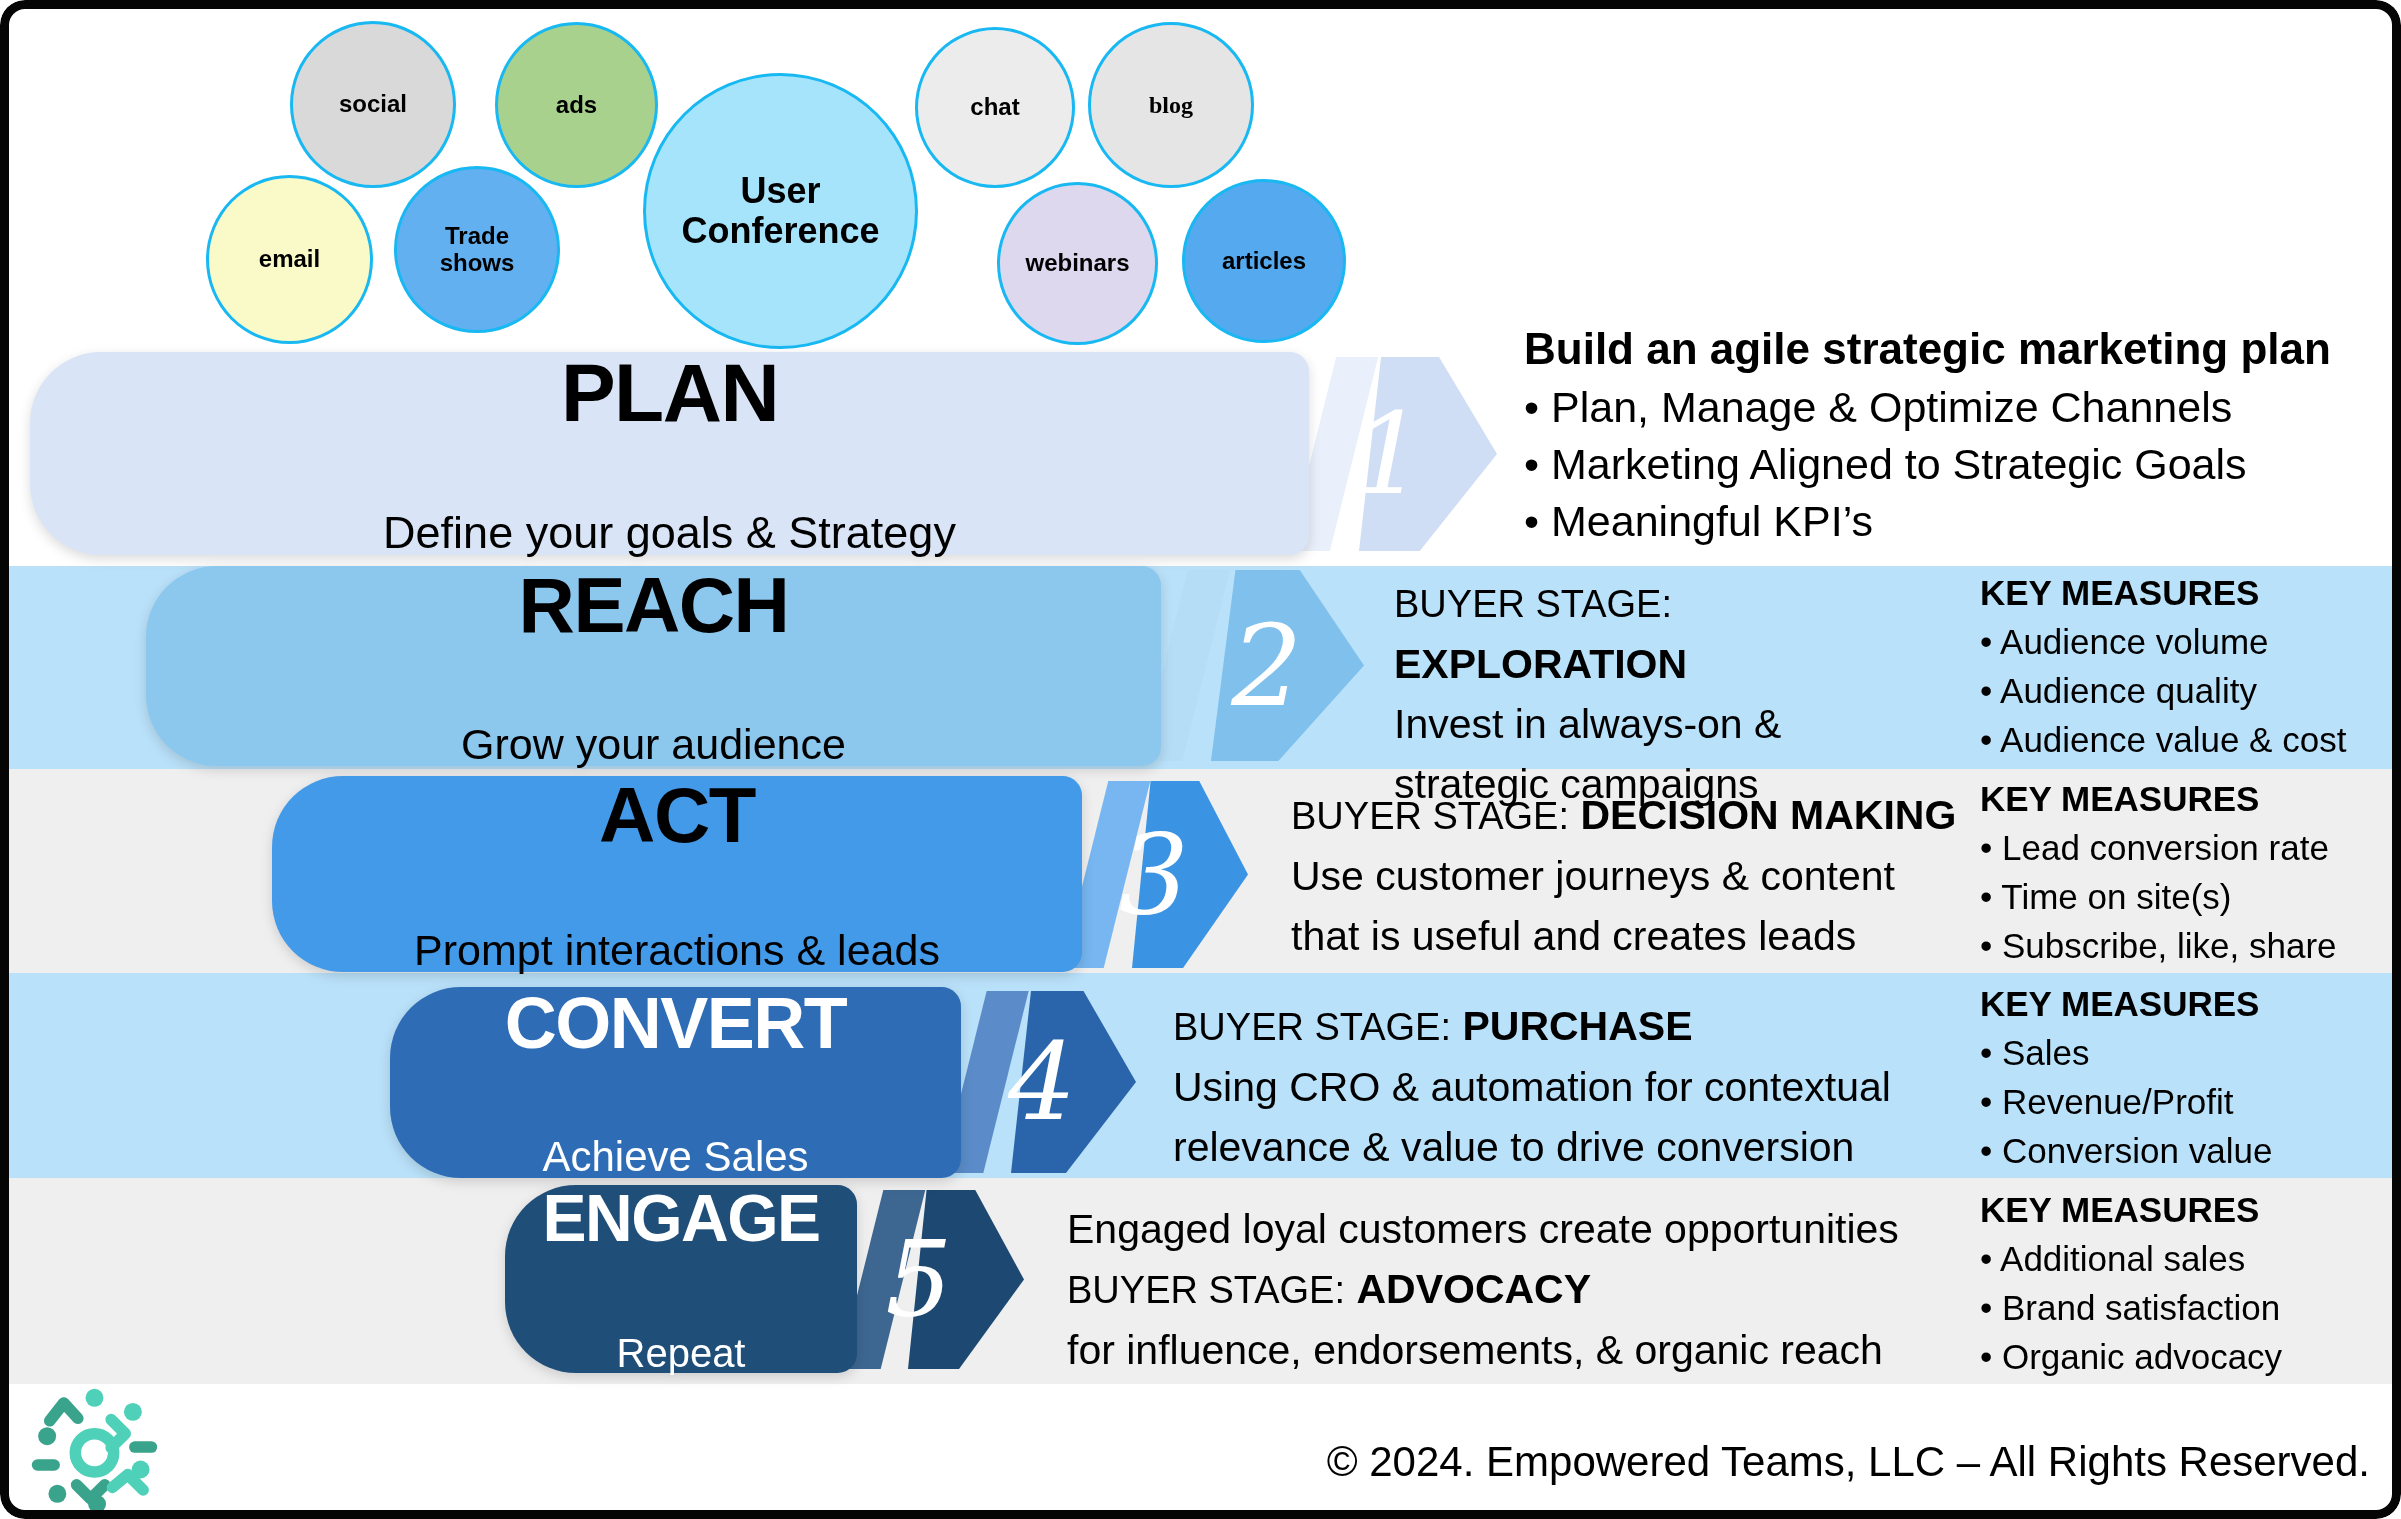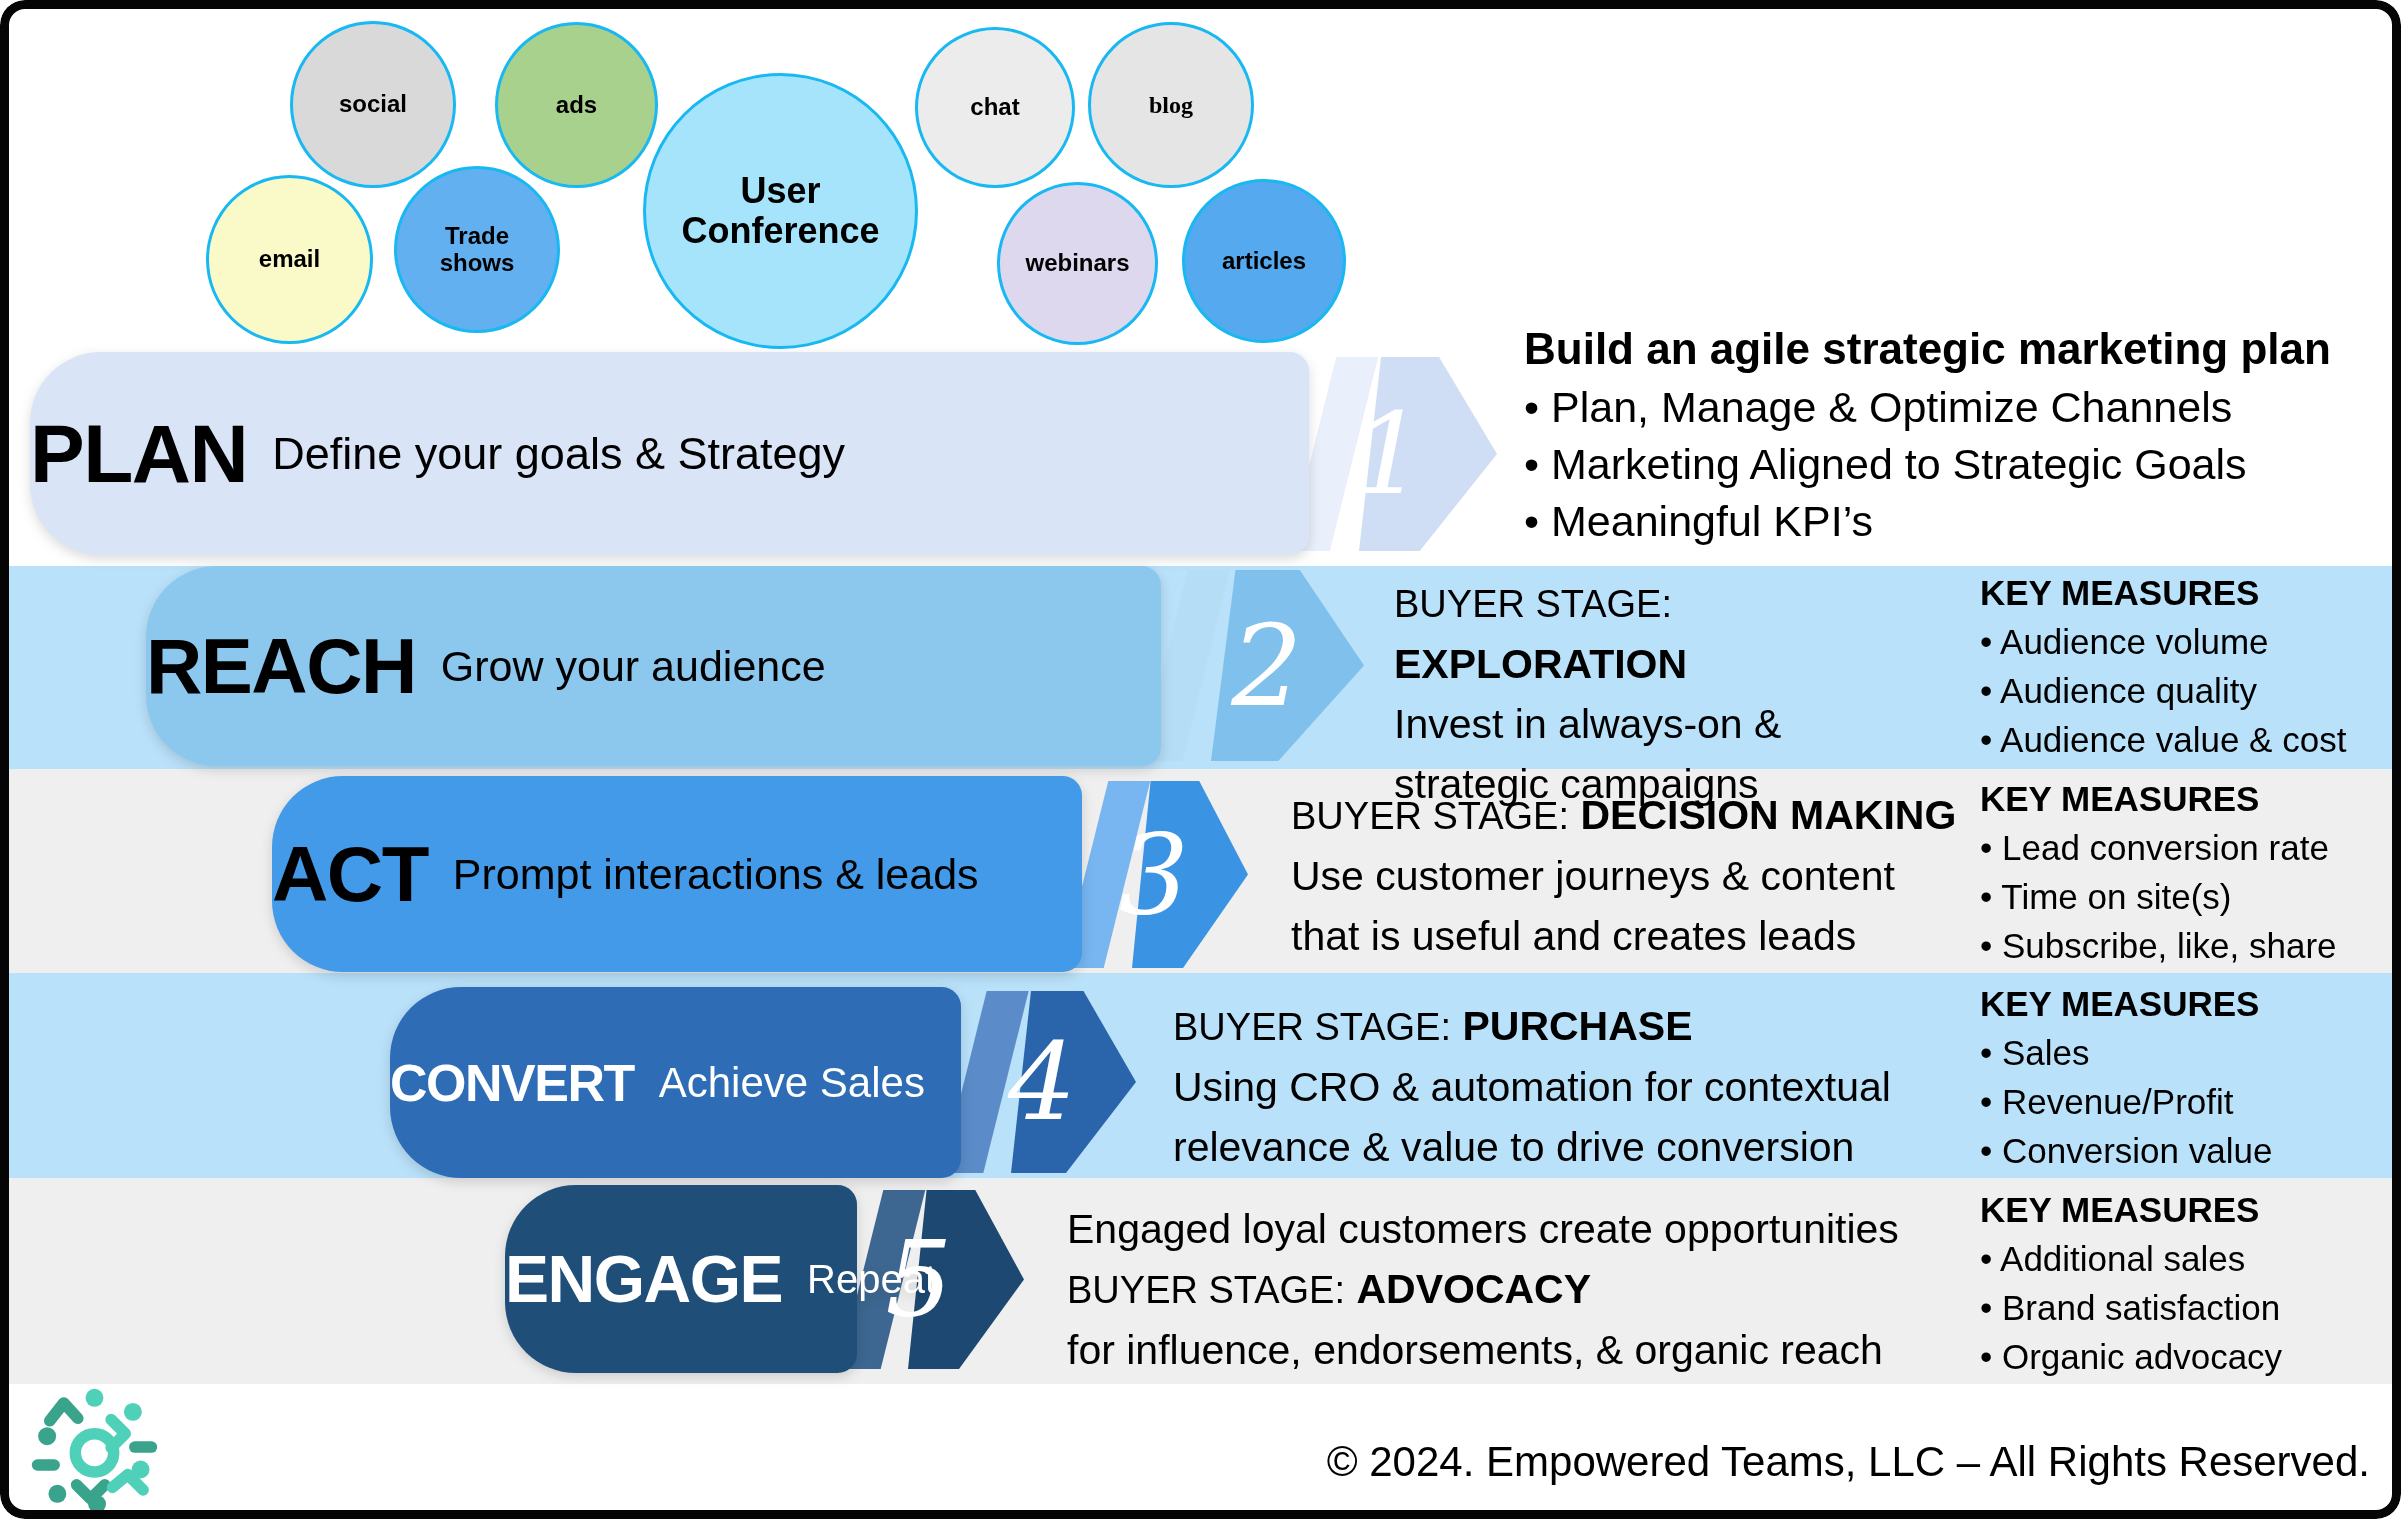--- a/index.html
+++ b/index.html
@@ -28,22 +28,22 @@
   .bb-uc{left:643px;top:73px;width:275px;height:276px;font-size:36px;}
   .bb-email{left:206px;top:175px;width:167px;height:169px;}
   .bb-trade{left:394px;top:166px;width:166px;height:167px;}
   .bb-chat{left:915px;top:27px;width:160px;height:161px;}
   .bb-blog{left:1088px;top:22.4px;width:166px;height:166px;}
   .bb-webinars{left:997px;top:182px;width:161px;height:163px;padding:0 4.5px;}
   .bb-articles{left:1182px;top:179px;width:164px;height:164px;}
 
   
   .pill{
-    position:absolute;display:flex;flex-direction:row;align-items:center;justify-content:flex-start;
-    gap:25px;z-index:10;filter:drop-shadow(0 4.5px 6px rgba(0,0,0,0.14));
+    position:absolute;display:flex;flex-direction:column;align-items:center;justify-content:space-between;
+    gap:10px;z-index:10;filter:drop-shadow(0 4.5px 6px rgba(0,0,0,0.14));
   }
   .pill .title{font-weight:700;letter-spacing:-1.5px;line-height:1;}
   .pill .sub{font-weight:400;line-height:1;}
   .sep{position:absolute;transform:skewX(-14deg);z-index:9;}
   .head{position:absolute;clip-path:polygon(16% 0,58% 0,100% 50%,44% 100%,0 100%);z-index:8;}
   .num{
     position:absolute;color:#fff;font-family:"DejaVu Serif",serif;font-style:italic;
     display:flex;align-items:center;justify-content:center;z-index:12;
   }
 
@@ -59,21 +59,21 @@
   .s1 .head{left:1211px;top:570px;width:153px;height:191px;}
   .s1 .num{left:1222px;top:570px;width:90px;height:191px;font-size:112px;}
 
   .s2 .pill{left:272px;top:776px;width:810px;height:196px;border-radius:71px 19.4px 19.4px 71px;}
   .s2 .title{font-size:78px;} .s2 .sub{font-size:43px;}
   .s2 .sep{left:1085px;top:781px;width:42px;height:187px;}
   .s2 .head{left:1132px;top:781px;width:116px;height:187px;}
   .s2 .num{left:1109px;top:781px;width:90px;height:187px;font-size:110px;}
 
   .s3 .pill{left:390px;top:987px;width:571px;height:191px;border-radius:71px 19.4px 19.4px 71px;color:#fff;}
-  .s3 .title{font-size:52px;} .s3 .sub{font-size:42px;}
+  .s3 .title{font-size:72px;} .s3 .sub{font-size:42px;}
   .s3 .sep{left:964px;top:991px;width:42px;height:182px;}
   .s3 .head{left:1011px;top:991px;width:125px;height:182px;}
   .s3 .num{left:997px;top:991px;width:90px;height:182px;font-size:107px;}
 
   .s4 .pill{left:505px;top:1185px;width:352px;height:188px;border-radius:71px 19.4px 19.4px 71px;color:#fff;}
   .s4 .title{font-size:66px;} .s4 .sub{font-size:40px;}
   .s4 .sep{left:861px;top:1190px;width:42px;height:179px;}
   .s4 .head{left:908px;top:1190px;width:116px;height:179px;}
   .s4 .num{left:874px;top:1190px;width:90px;height:179px;font-size:105px;}
 

